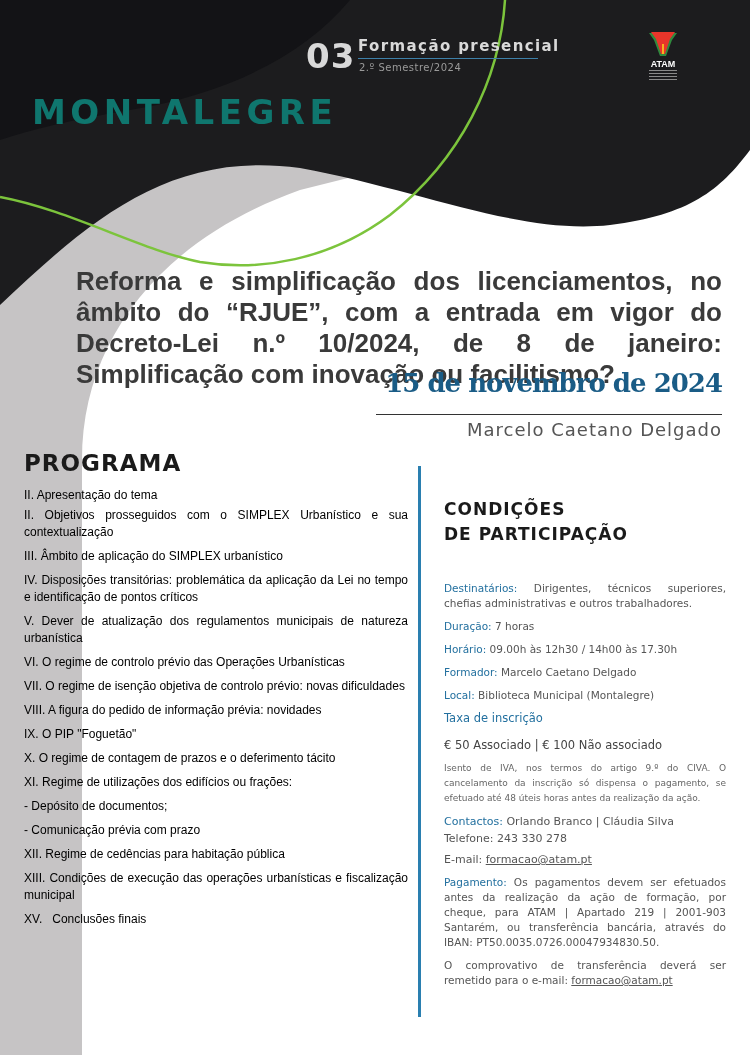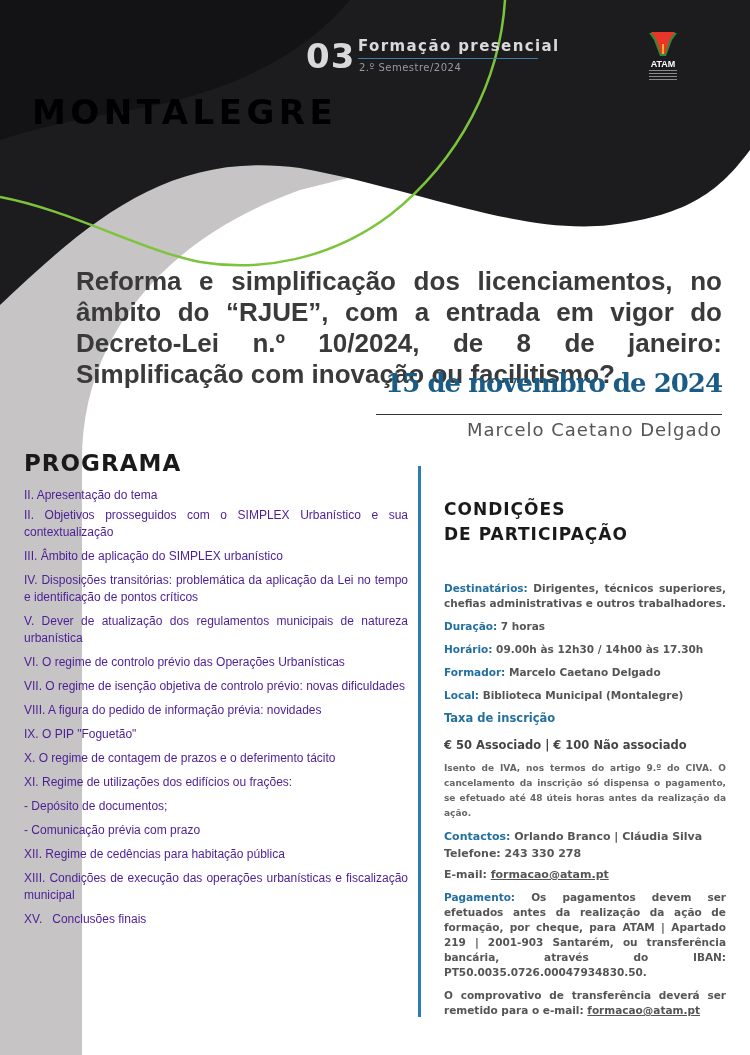--- a/index.html
+++ b/index.html
@@ -29,21 +29,21 @@
     .logo-text {
       position: absolute; left: 0; top: 29px; width: 40px; text-align: center;
       font-family: "Liberation Sans", sans-serif; font-weight: bold; font-size: 9px; color: #ffffff;
     }
     .logo-sub { position: absolute; left: 6px; top: 40px; width: 28px; }
     .logo-sub div { height: 1px; background: #8a8a8a; margin-bottom: 2px; }
 
     .city {
       position: absolute; left: 32px; top: 92px;
       font-family: "DejaVu Sans", sans-serif; font-weight: bold;
-      font-size: 34px; color: #000000; letter-spacing: 4.5px; z-index: 2;
+      font-size: 34px; color: #0f766e; letter-spacing: 4.5px; z-index: 2;
     }
 
     .course-title {
       position: absolute; left: 76px; top: 266px; width: 646px;
       font-family: "Liberation Sans", sans-serif; font-weight: bold;
       font-size: 26px; line-height: 31px; color: #3a3a3a;
       text-align: justify; text-align-last: left; z-index: 2;
     }
     .event-date {
       position: absolute; right: 28px; top: 368px;
@@ -57,34 +57,34 @@
       color: #555; letter-spacing: 1px; z-index: 2;
     }
 
     .programa { position: absolute; left: 24px; top: 450px; width: 384px; z-index: 2; }
     .programa h2 {
       margin: 0 0 11px 0; font-family: "DejaVu Sans", sans-serif;
       font-weight: bold; font-size: 23px; color: #1a1a1a; letter-spacing: 1px;
     }
     .prog-item {
       font-family: "Liberation Sans", sans-serif; font-size: 12px; line-height: 17px;
-      color: #4c1d95; margin-bottom: 7px; text-align: justify;
+      color: #000000; margin-bottom: 7px; text-align: justify;
     }
     .prog-item.tight { margin-bottom: 3px; }
 
     .divider-v { position: absolute; left: 418px; top: 466px; width: 3px; height: 551px; background: #2a7fb0; z-index: 2; }
 
     .cond { position: absolute; left: 444px; top: 497px; width: 282px; z-index: 2; }
     .cond h2 {
       margin: 0 0 34px 0; font-family: "DejaVu Sans", sans-serif;
       font-weight: bold; font-size: 17px; line-height: 25px; color: #1a1a1a; letter-spacing: 1px;
     }
     .cond p {
       margin: 0 0 8px 0; font-family: "DejaVu Sans", sans-serif;
-      font-size: 10.5px; line-height: 15px; color: #555; text-align: justify; font-weight: bold;
+      font-size: 10.5px; line-height: 15px; color: #555; text-align: justify;
     }
     .cond .lbl { color: #23709f; }
     .cond .lbl-block { color: #23709f; font-size: 11.5px; margin-bottom: 12px; }
     .cond .fee { font-size: 11.5px; color: #444; margin-bottom: 8px; }
     .cond .small { font-size: 9px; line-height: 15px; color: #666; }
     .cond a { color: #555; text-decoration: underline; }
     .cond .tel { margin-bottom: 6px; }
   </style>
 </head>
 <body>

